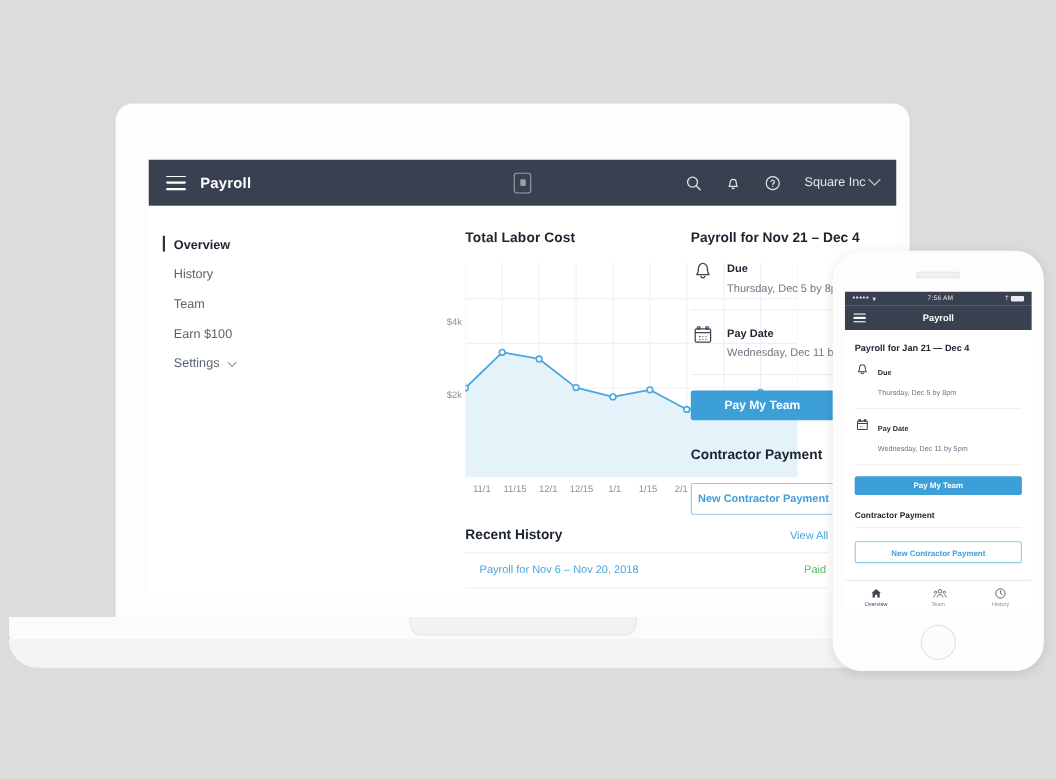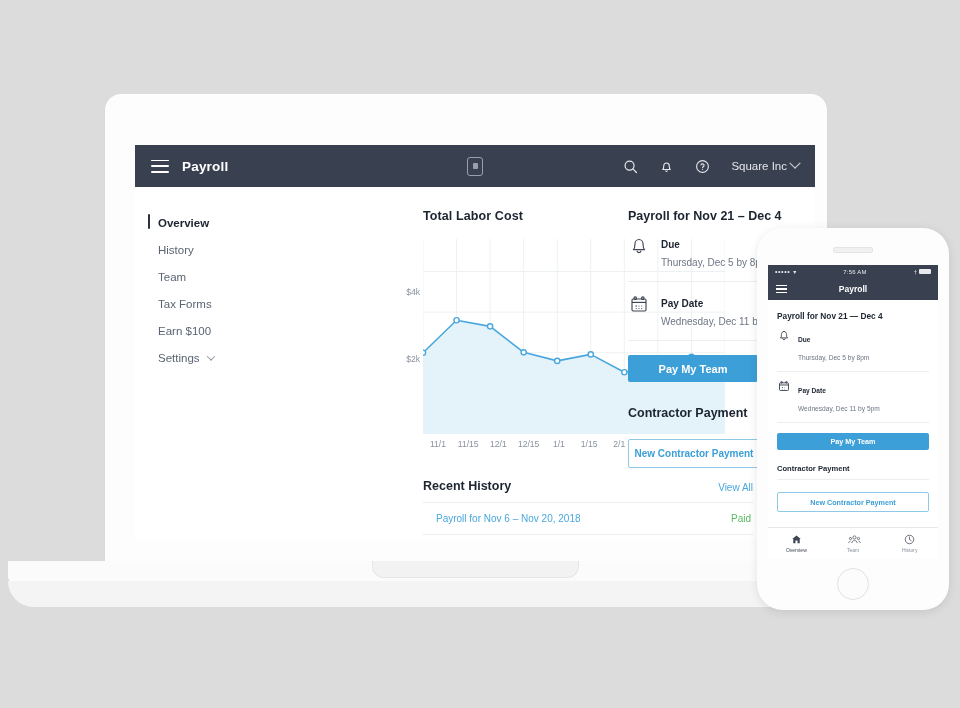--- a/index.html
+++ b/index.html
@@ -212,23 +212,20 @@
       <div class="side-item active">
         <span>Overview</span>
       </div>
       <div class="side-item">
         <span>History</span>
       </div>
       <div class="side-item">
         <span>Team</span>
       </div>
       <div class="side-item">
-        <span>Tax Forms</span>
-      </div>
-      <div class="side-item">
         <span>Earn $100</span>
       </div>
       <div class="side-item">
         <span>Settings</span>
         <span class="chev"></span>
       </div>
     </div>
 
     <div class="main">
       <div class="chart-title">Total Labor Cost</div>
@@ -363,21 +360,21 @@
       <div class="ph-nav">
         <div class="ph-ham">
             <i></i>
             <i></i>
             <i></i>
           </div>
         <div class="ph-nav-title">Payroll</div>
       </div>
 
       <div class="ph-body">
-        <div class="ph-h1">Payroll for Nov 21 — Dec 4</div>
+        <div class="ph-h1">Payroll for Jan 21 — Dec 4</div>
 
         <div class="ph-row">
           <span class="ph-ico">
             <svg viewBox="0 0 22 22" width="14" height="14" fill="none" stroke="currentColor" stroke-width="1.5">
               <path d="M5.4 15.6c1.5-1.3 1.5-2.3 1.5-5.2 0-2.8 1.9-4.9 4.1-4.9s4.1 2.1 4.1 4.9c0 2.9 0 3.9 1.5 5.2z" stroke-linejoin="round"></path>
               <path d="M9.1 17.2a2 2 0 0 0 3.8 0" stroke-linecap="round"></path>
             </svg>
           </span>
           <span>
             <span class="ph-k">Due</span><br>

